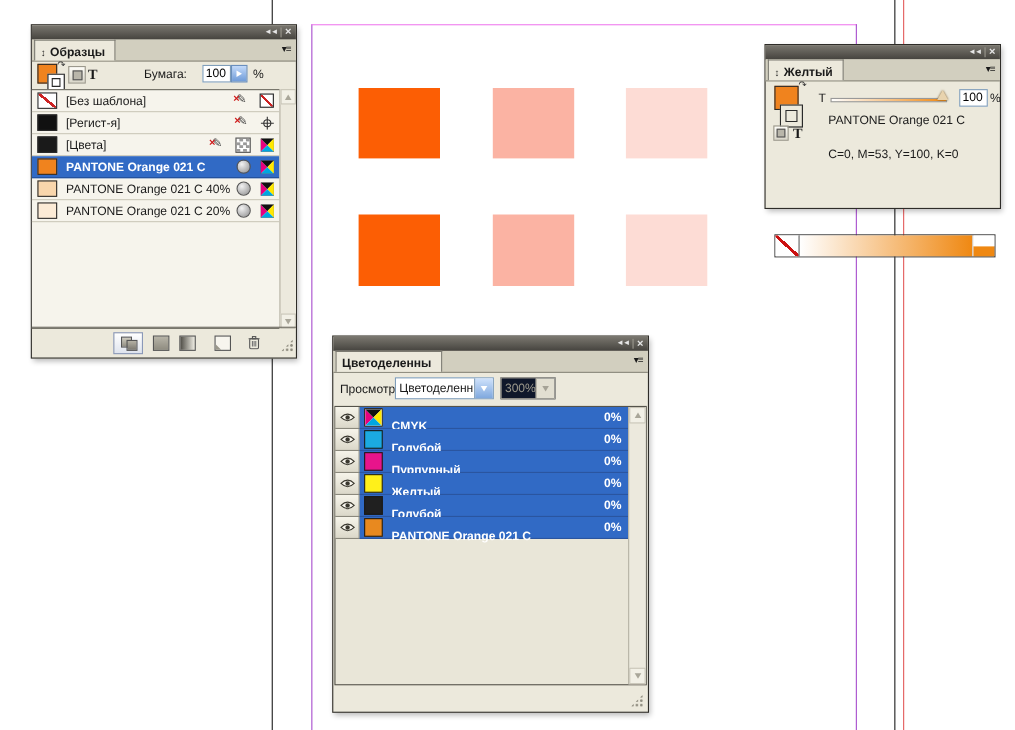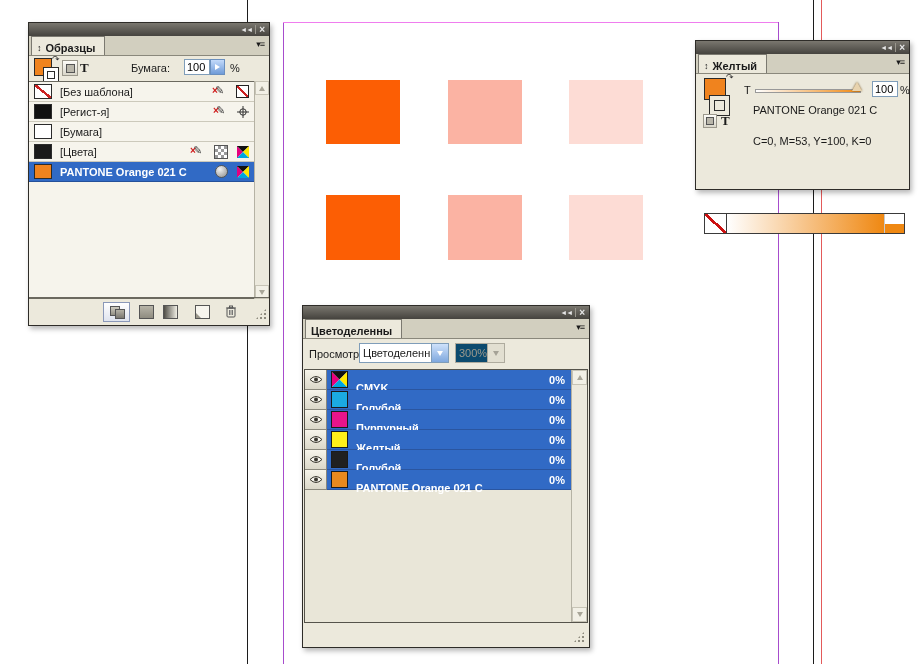--- a/index.html
+++ b/index.html
@@ -139,21 +139,21 @@
   .sep-view-label{position:absolute;left:6px;top:9px;}
   .combo{position:absolute;top:4px;height:20px;display:flex;border:1px solid #7f9db9;
          background:#fff;box-sizing:border-box;}
   .combo-main{left:56px;width:90px;}
   .combo-field{flex:1;padding:3px 1px 0 3px;white-space:nowrap;overflow:hidden;}
   .combo-arrow{width:16px;flex:none;background:linear-gradient(#cfe2fb,#7fa8de);
                border-left:1px solid #7f9db9;display:flex;align-items:center;justify-content:center;}
   .combo-arrow .tri{width:0;height:0;border-left:3.5px solid transparent;
                     border-right:3.5px solid transparent;border-top:5px solid #fff;}
   .combo.disabled{left:152px;width:50px;border-color:#aeab9e;background:#ecead e;}
-  .combo.disabled{background:#0c4a6e;}
+  .combo.disabled{background:#0f172a;}
   .combo.disabled .combo-field{color:#9c998c;}
   .combo.disabled .combo-arrow{background:#e2dfd1;border-left:1px solid #aeab9e;}
   .combo.disabled .combo-arrow .tri{border-top-color:#a5a296;}
   .sep-list{position:absolute;left:1px;right:1px;top:63px;height:254px;background:#e9e6d8;
             border:1px solid #55534b;box-sizing:border-box;}
   .sep-rows{margin-right:16px;}
   .sep-row{height:20px;display:flex;}
   .eye-cell{width:22px;flex:none;background:linear-gradient(#f6f4ea,#dbd8c9);
             border-right:1px solid #8a887c;border-bottom:1px solid #8a887c;
             display:flex;align-items:center;justify-content:center;box-sizing:border-box;}
@@ -234,44 +234,68 @@
                 <span class="x">×</span>
               </span>
             <svg width="12" height="12" viewBox="0 0 12 12">
                 <circle cx="6" cy="6" r="3.2" fill="none" stroke="#333"></circle>
                 <line x1="6" y1="0" x2="6" y2="12" stroke="#333"></line>
                 <line x1="0" y1="6" x2="12" y2="6" stroke="#333"></line>
               </svg>
           </span>
         </div>
         <div class="srow">
-          <span class="chip" style="background: rgb(255, 255, 255);"></span>
-          <span class="sname">[Бумага]</span>
-        </div>
-        <div class="srow">
           <span class="chip" style="background: rgb(26, 26, 26);"></span>
           <span class="sname">[Цвета]</span>
           <span class="ricons">
             <span class="pencilx">
                 <span class="p">✎</span>
                 <span class="x">×</span>
               </span>
             <span class="checker"></span>
             <svg width="12" height="12" viewBox="0 0 12 12">
                 <rect x="0" y="0" width="12" height="12" fill="#fff" stroke="#333"></rect>
                 <polygon points="0,0 0,12 6,6" fill="#e6007e"></polygon>
                 <polygon points="0,0 12,0 6,6" fill="#111"></polygon>
                 <polygon points="12,0 12,12 6,6" fill="#ffe800"></polygon>
                 <polygon points="0,12 12,12 6,6" fill="#00a6e0"></polygon>
               </svg>
           </span>
         </div>
         <div class="srow selected">
           <span class="chip" style="background: rgb(240, 131, 30);"></span>
           <span class="sname">PANTONE Orange 021 C</span>
+          <span class="ricons">
+            <span class="spot-dot"></span>
+            <svg width="12" height="12" viewBox="0 0 12 12">
+                <rect x="0" y="0" width="12" height="12" fill="#fff" stroke="#333"></rect>
+                <polygon points="0,0 0,12 6,6" fill="#e6007e"></polygon>
+                <polygon points="0,0 12,0 6,6" fill="#111"></polygon>
+                <polygon points="12,0 12,12 6,6" fill="#ffe800"></polygon>
+                <polygon points="0,12 12,12 6,6" fill="#00a6e0"></polygon>
+              </svg>
+          </span>
+        </div>
+        <div class="srow">
+          <span class="chip" style="background: rgb(249, 214, 172);"></span>
+          <span class="sname">PANTONE Orange 021 C 40%</span>
+          <span class="ricons">
+            <span class="spot-dot"></span>
+            <svg width="12" height="12" viewBox="0 0 12 12">
+                <rect x="0" y="0" width="12" height="12" fill="#fff" stroke="#333"></rect>
+                <polygon points="0,0 0,12 6,6" fill="#e6007e"></polygon>
+                <polygon points="0,0 12,0 6,6" fill="#111"></polygon>
+                <polygon points="12,0 12,12 6,6" fill="#ffe800"></polygon>
+                <polygon points="0,12 12,12 6,6" fill="#00a6e0"></polygon>
+              </svg>
+          </span>
+        </div>
+        <div class="srow">
+          <span class="chip" style="background: rgb(252, 235, 214);"></span>
+          <span class="sname">PANTONE Orange 021 C 20%</span>
           <span class="ricons">
             <span class="spot-dot"></span>
             <svg width="12" height="12" viewBox="0 0 12 12">
                 <rect x="0" y="0" width="12" height="12" fill="#fff" stroke="#333"></rect>
                 <polygon points="0,0 0,12 6,6" fill="#e6007e"></polygon>
                 <polygon points="0,0 12,0 6,6" fill="#111"></polygon>
                 <polygon points="12,0 12,12 6,6" fill="#ffe800"></polygon>
                 <polygon points="0,12 12,12 6,6" fill="#00a6e0"></polygon>
               </svg>
           </span>

